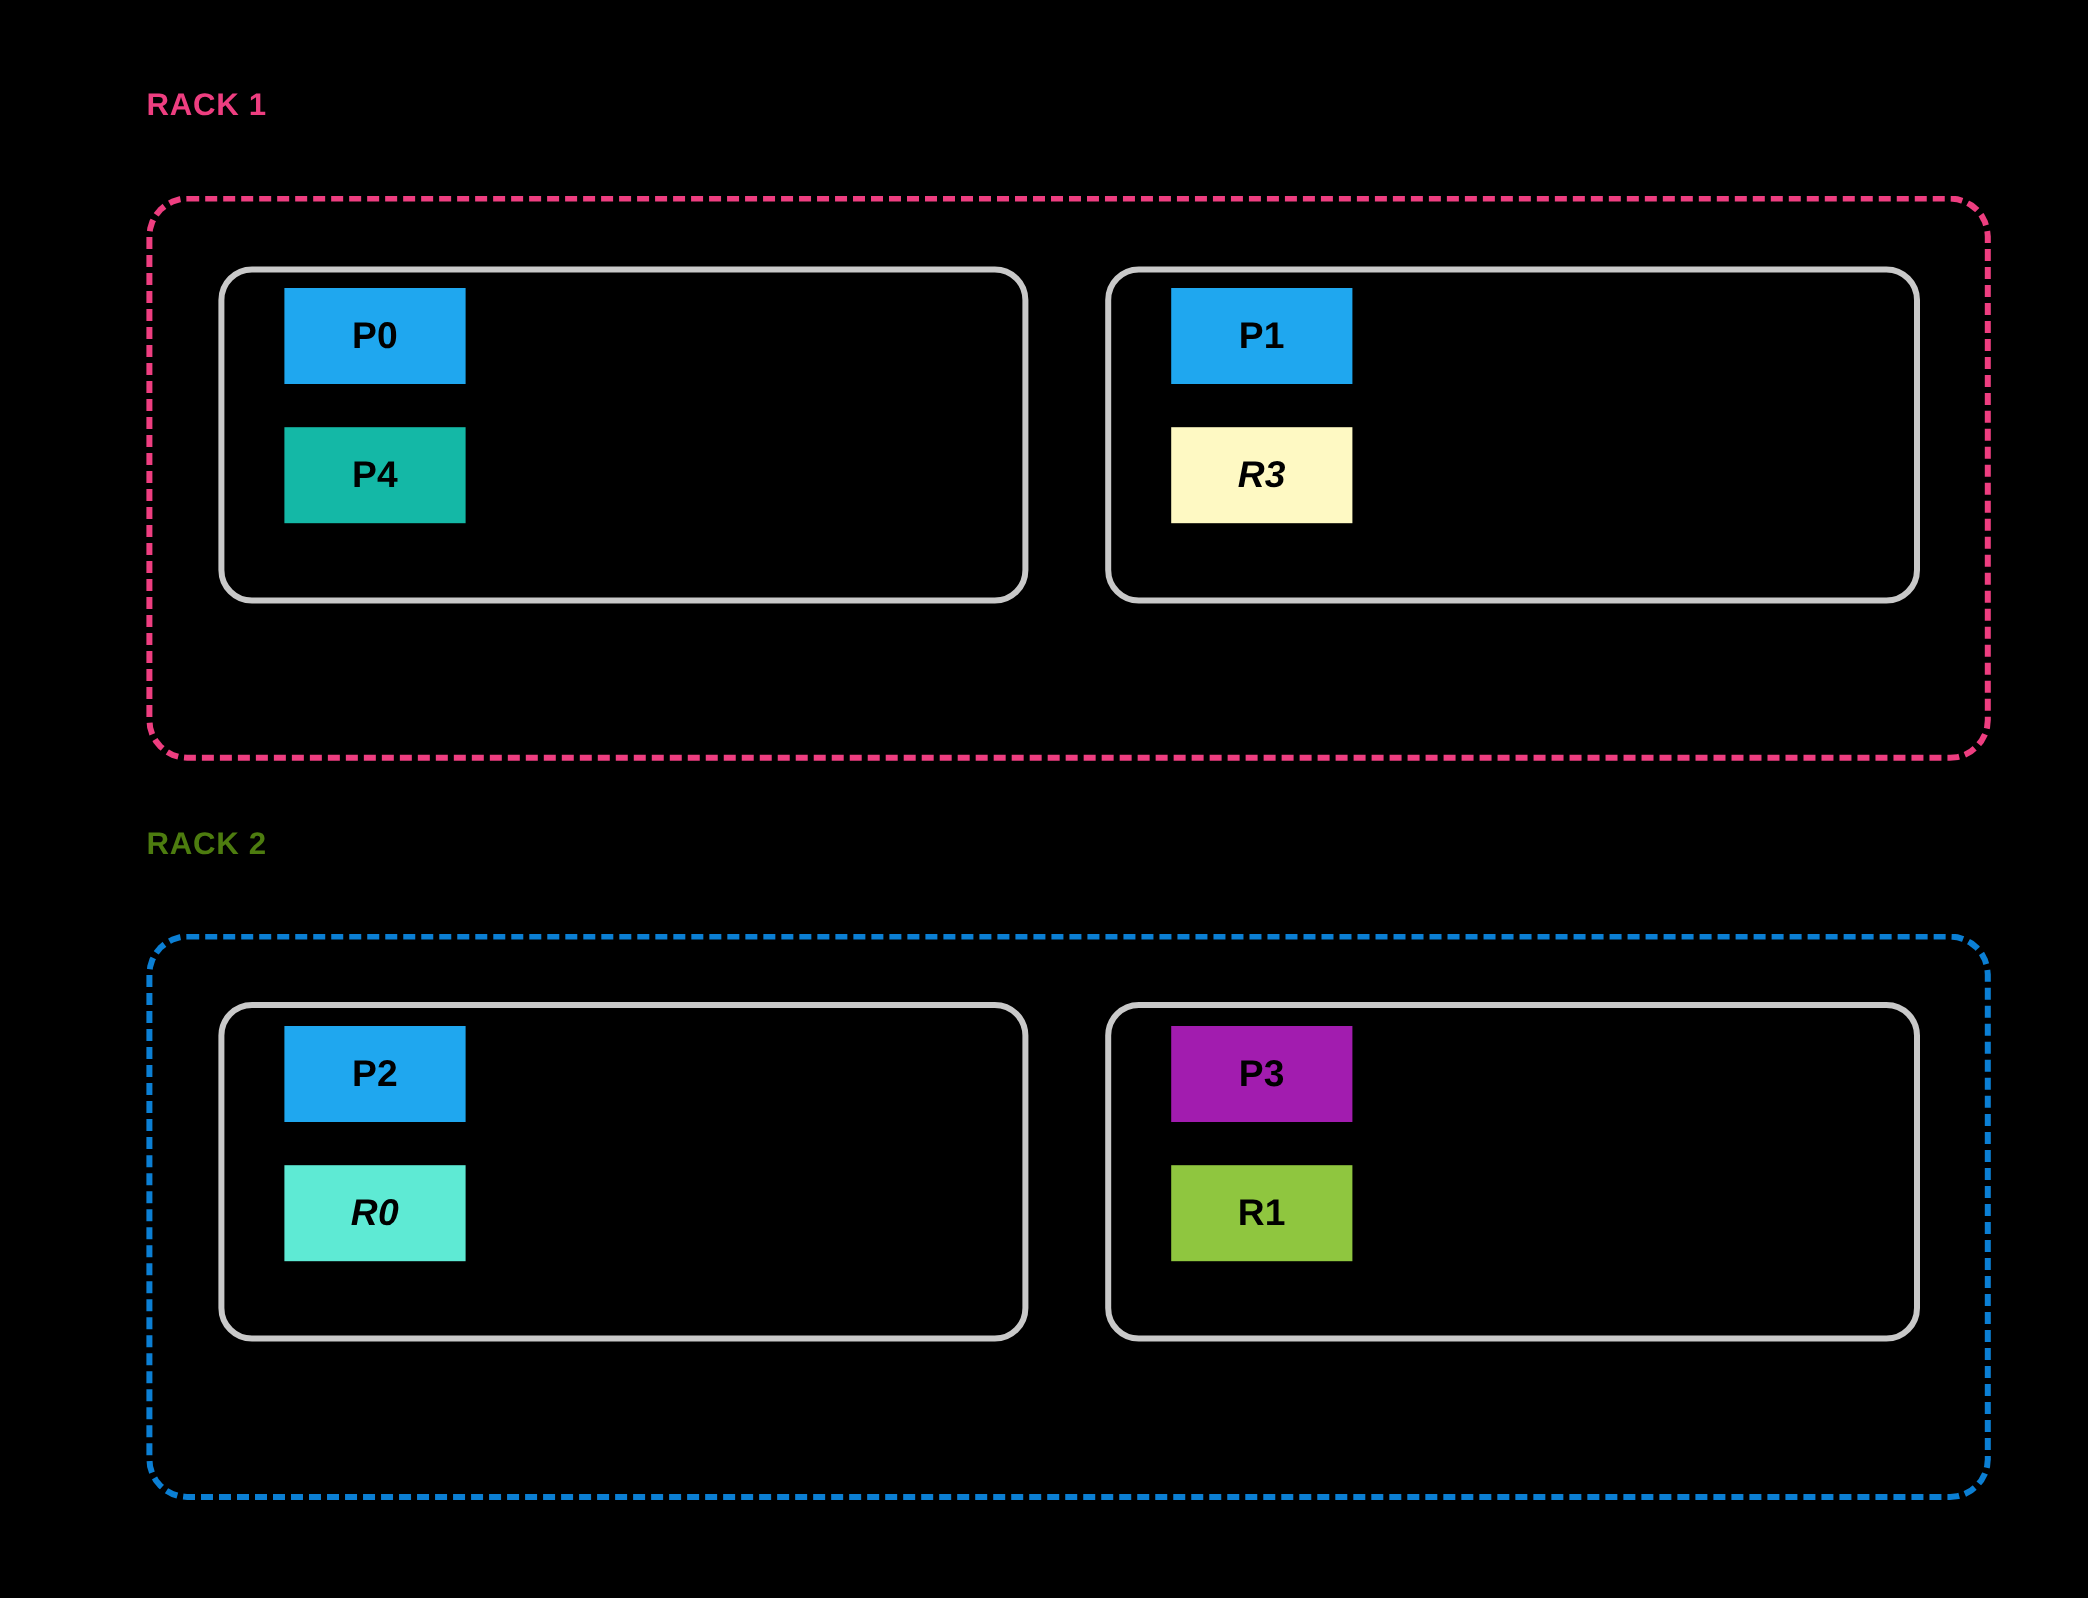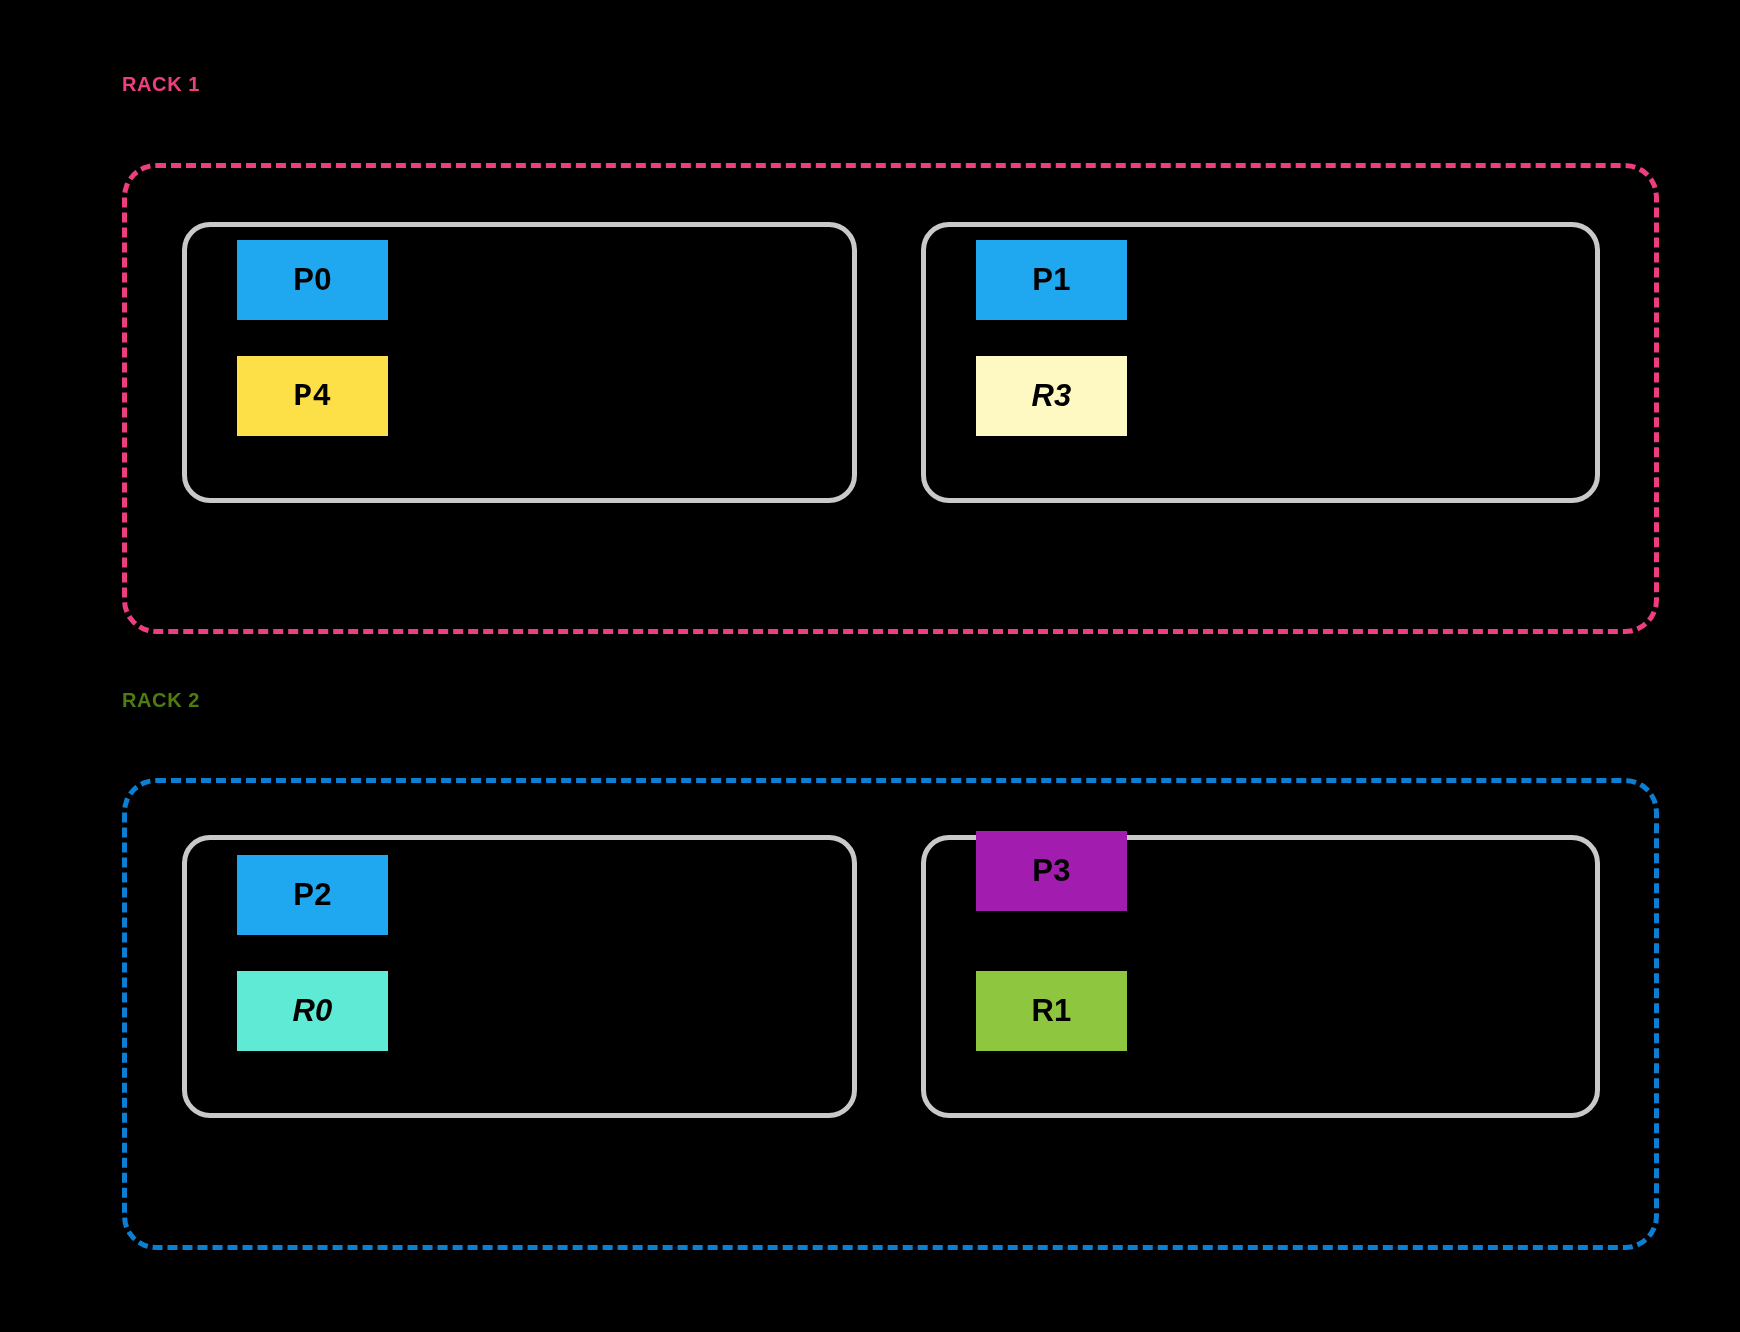--- a/index.html
+++ b/index.html
@@ -25,21 +25,21 @@
   
   .rack-group {
     position: absolute;
     left: 0;
     top: 0;
     width: 100%;
   }
 
   .rack-label {
     position: absolute;
-    font-size: 20px;
+    font-size: 26px;
     font-weight: bold;
     letter-spacing: 0.6px;
     line-height: 1;
     white-space: nowrap;
     user-select: none;
   }
 
   .rack-box {
     position: absolute;
     box-sizing: border-box;
@@ -106,21 +106,21 @@
 
   <div class="rack-group">
 
     <div class="rack-label" id="rack-1-label" style="color: rgb(238, 62, 128);">RACK 1</div>
 
     <div class="rack-box" id="rack-1-box" style="border-color: rgb(238, 62, 128);"></div>
 
     <div class="node-box" id="node-r1-a" style="border-color: rgb(201, 201, 201);">
       <div class="shard-row">
         <div class="shard primary" style="background: rgb(31, 167, 239);">P0</div>
-        <div class="shard primary" style="background: #fde047; font-family: Liberation Mono, monospace;">P4</div>
+        <div class="shard primary" style="background: #14b8a6;">P4</div>
       </div>
     </div>
 
     <div class="node-box" id="node-r1-b" style="border-color: rgb(201, 201, 201);">
       <div class="shard-row">
         <div class="shard primary" style="background: rgb(31, 167, 239);">P1</div>
         <div class="shard replica" style="background: #fef9c3; font-style: italic;">R3</div>
       </div>
     </div>
   </div>
@@ -134,18 +134,18 @@
     <div class="node-box" id="node-r2-a" style="border-color: rgb(201, 201, 201);">
       <div class="shard-row">
         <div class="shard primary" style="background: rgb(31, 167, 239);">P2</div>
         <div class="shard replica" style="background: #5eead4; font-style: italic;">R0</div>
       </div>
     </div>
 
     <div class="node-box" id="node-r2-b" style="border-color: rgb(201, 201, 201);">
       <div class="shard-row">
         <div class="shard primary" style="background: #a21caf;">P3</div>
-        <div class="shard replica" style="background: rgb(143, 198, 63); margin-top: 24px;">R1</div>
+        <div class="shard replica" style="background: rgb(143, 198, 63);">R1</div>
       </div>
     </div>
   </div>
 
 </div>
 
 </body></html>

